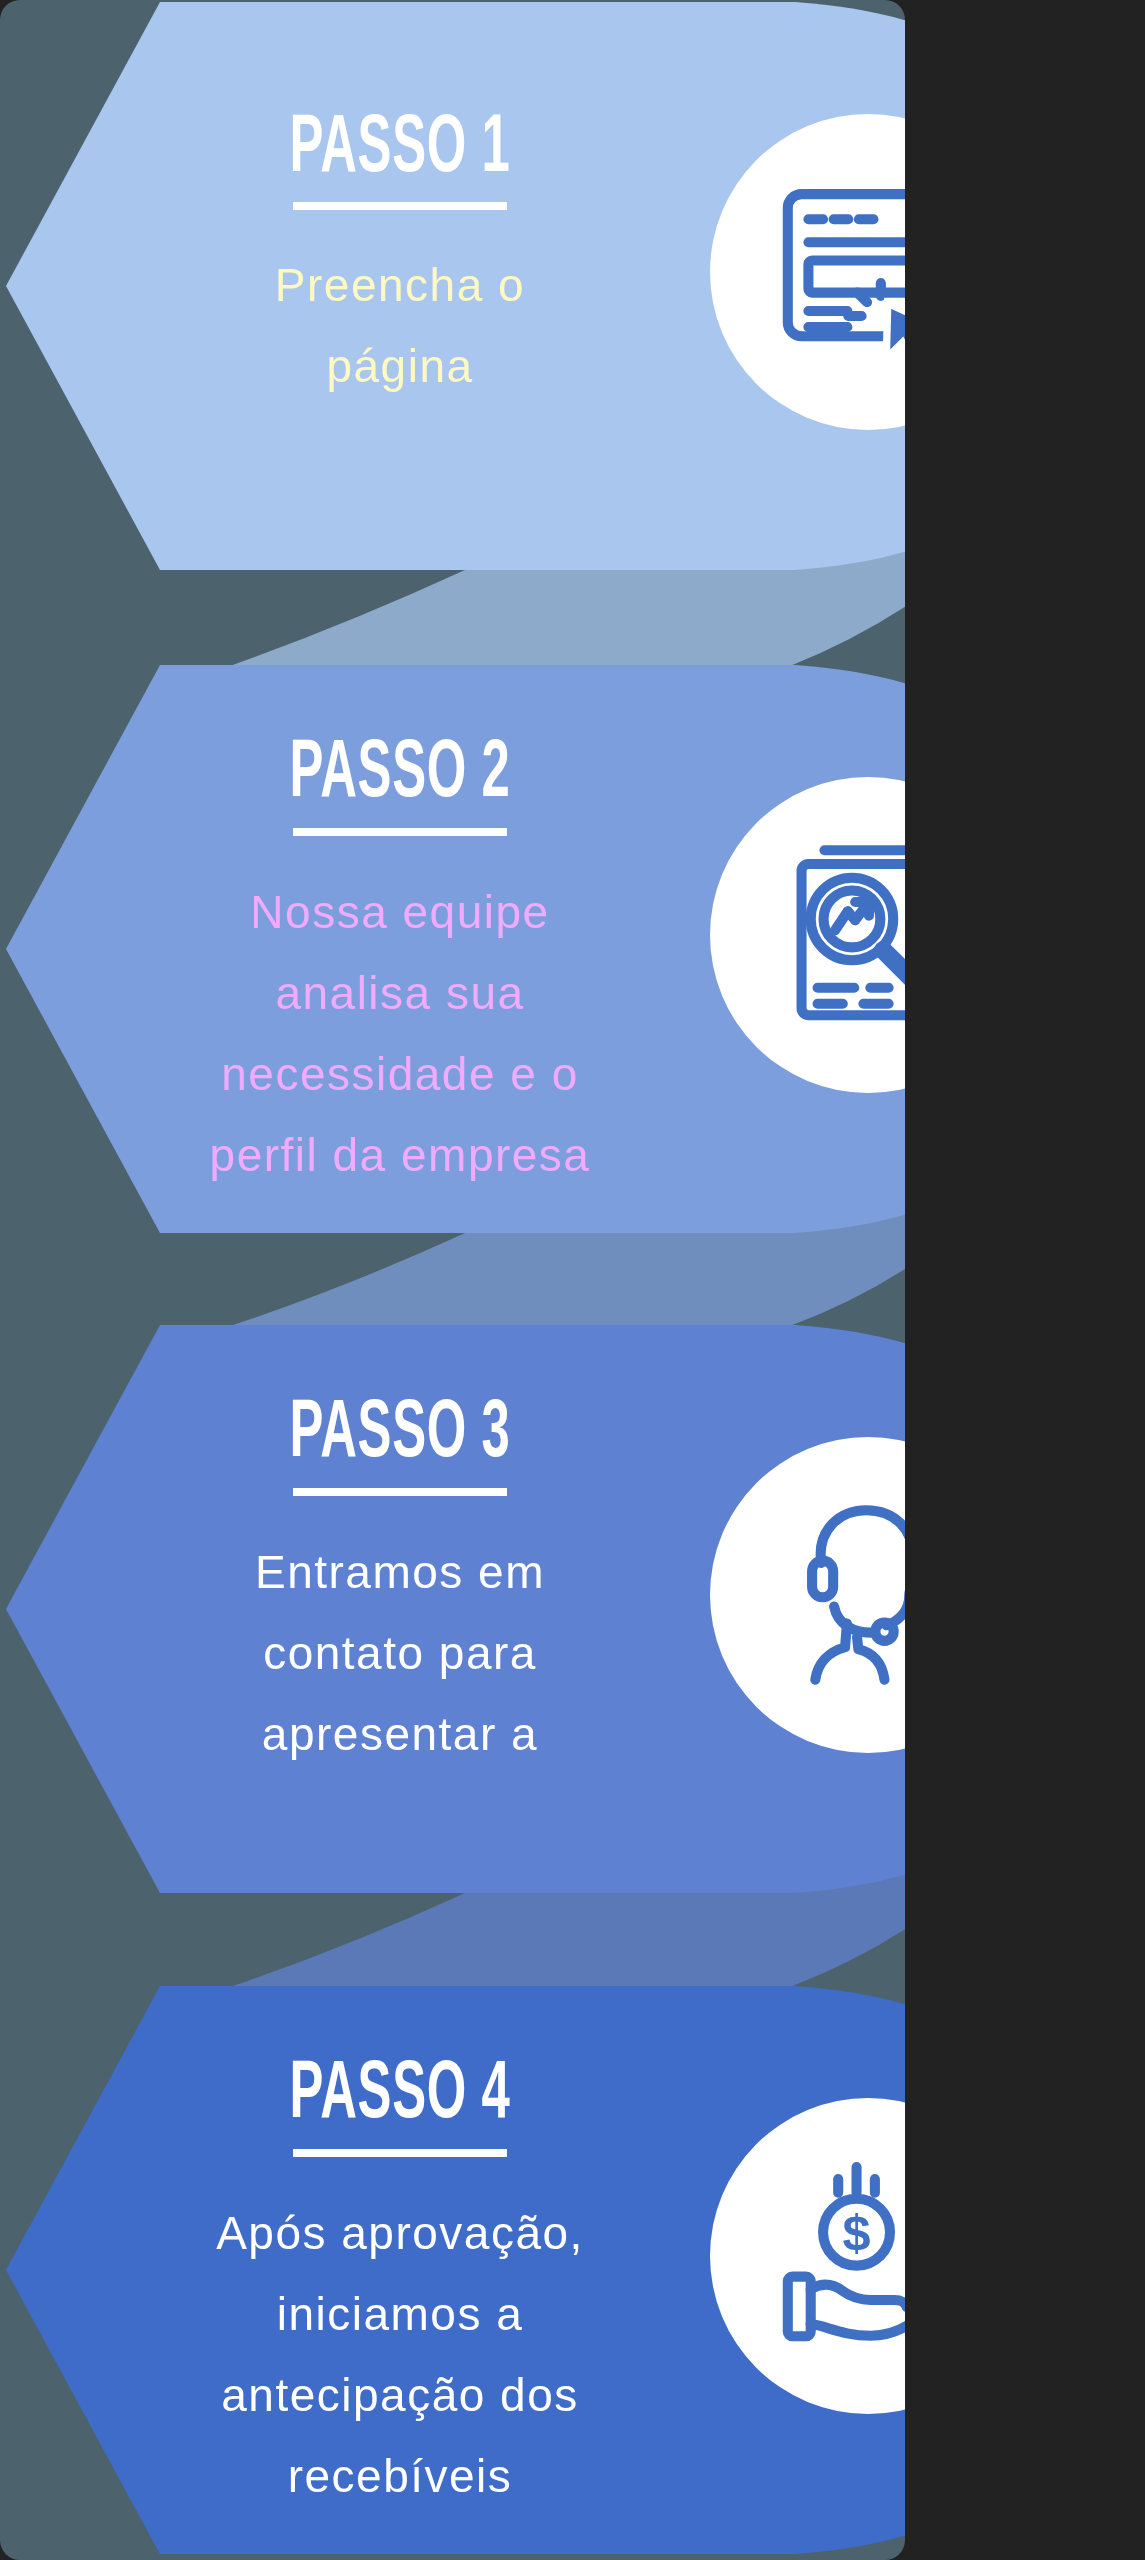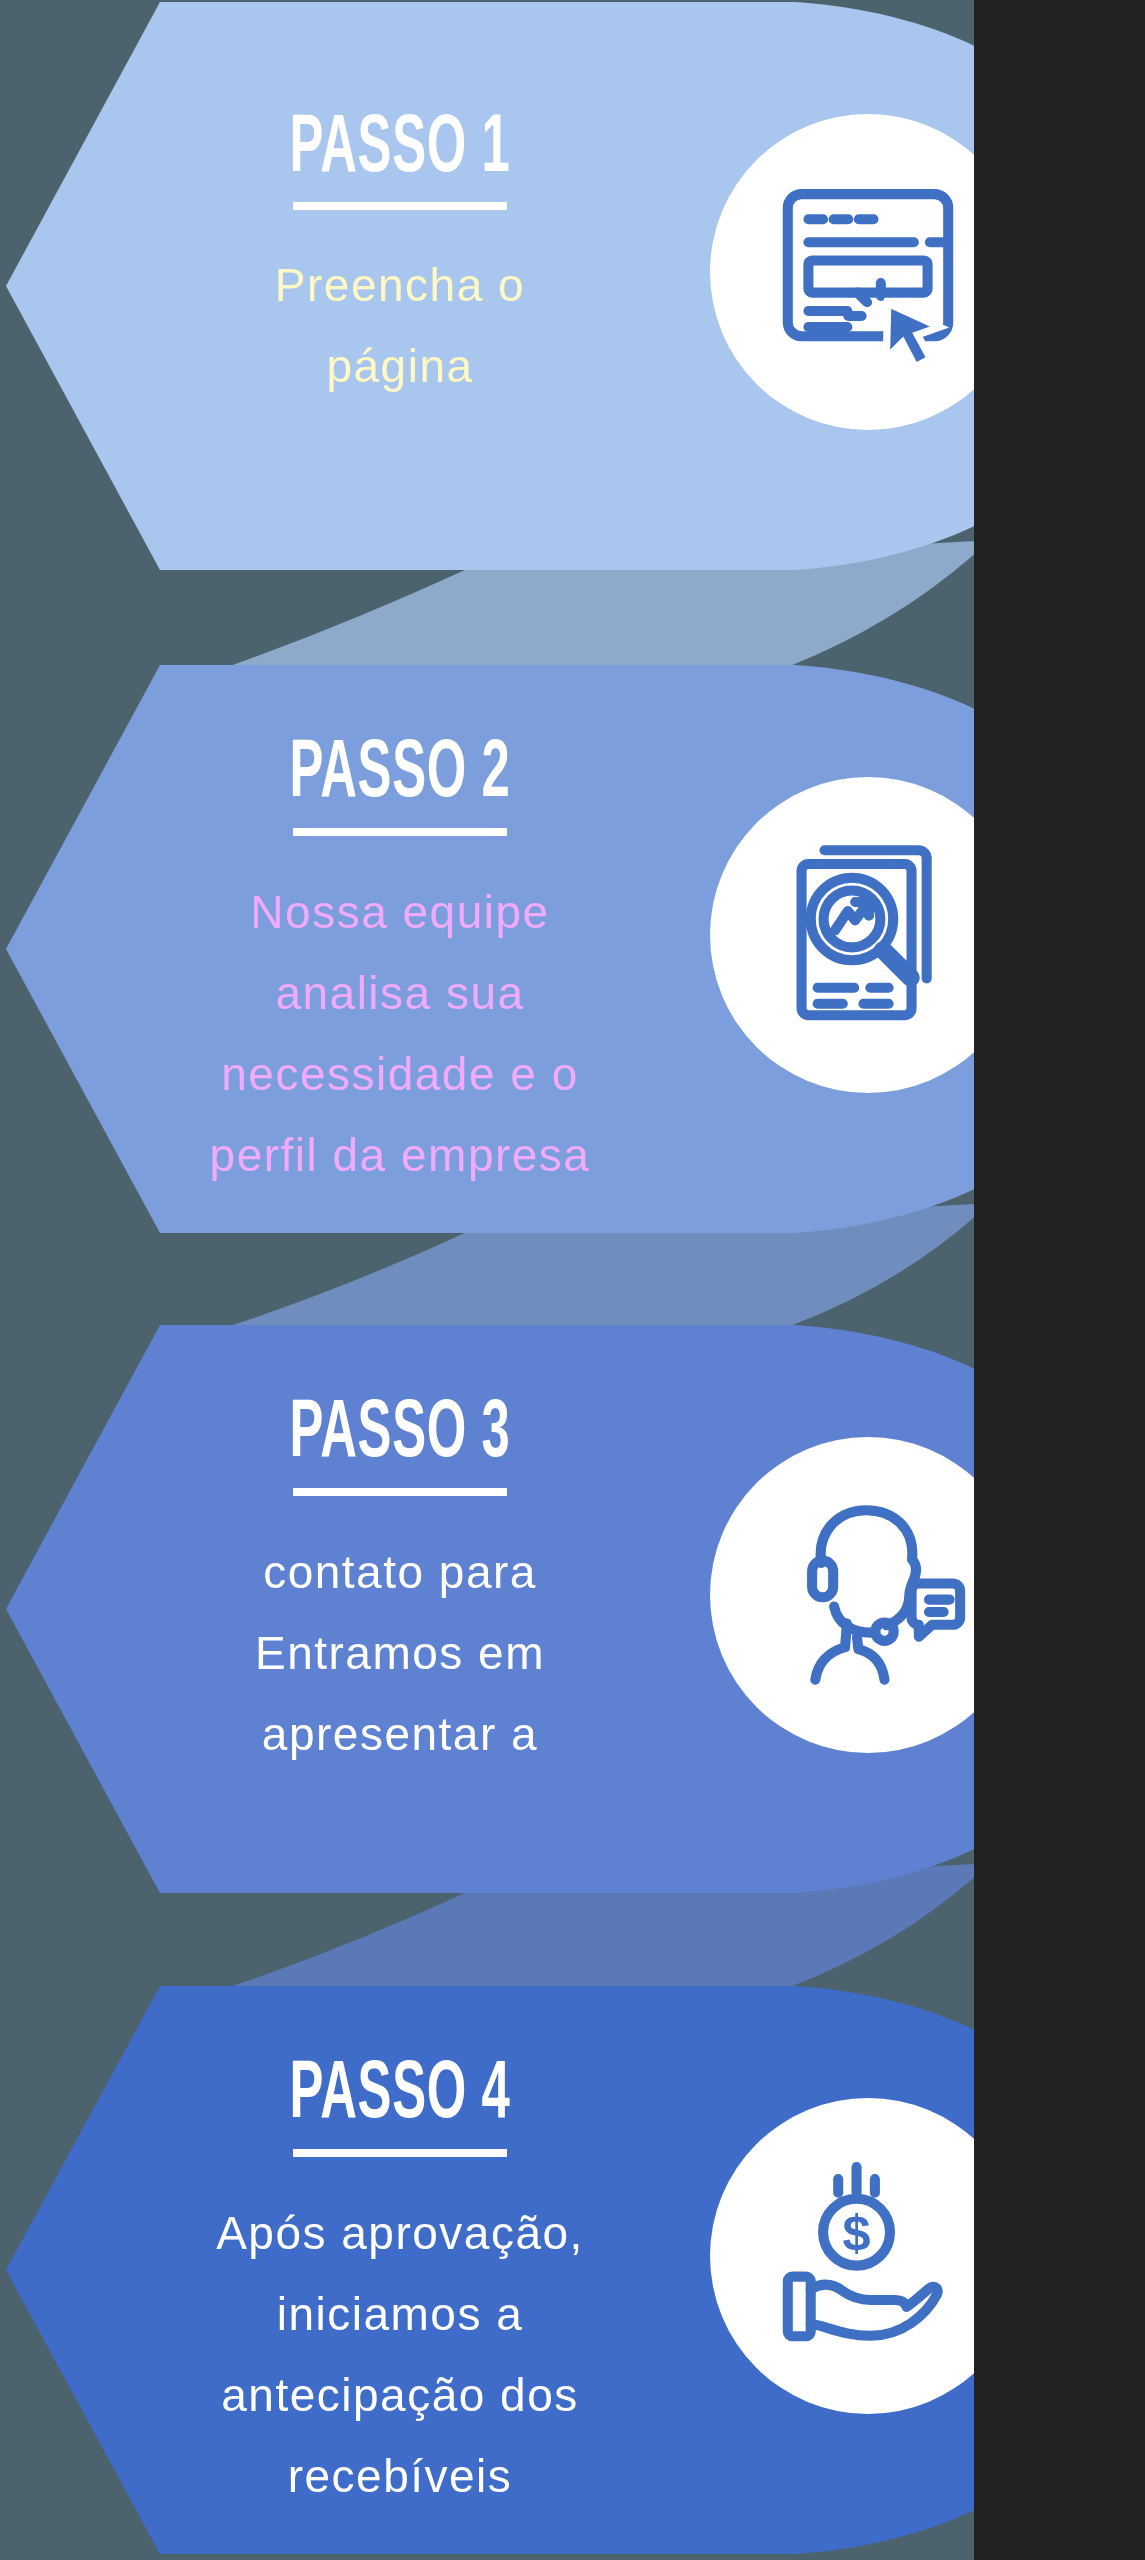--- a/index.html
+++ b/index.html
@@ -1,20 +1,21 @@
 <!DOCTYPE html>
 <html><head>
 <meta charset="utf-8">
 <style>
   html,body{margin:0;padding:0;background:#222;}
   .canvas{
     position:relative;
-    width:974px;height:2560px;
+    width:905px;height:2560px;
     overflow:hidden;
     font-family:"Liberation Sans", sans-serif;
+    border-radius:20px;
   }
   .bg-svg{position:absolute;left:0;top:0;display:block;}
   .step-title{
     position:absolute;left:150px;width:500px;height:80px;
     line-height:80px;text-align:center;
     font-size:82px;font-weight:700;letter-spacing:1px;
     transform:scaleX(0.62);transform-origin:50% 50%;
     white-space:nowrap;
   }
   .step-underline{
@@ -64,22 +65,22 @@
   <div class="step-lines" style="top: 872px; color: #f0abfc;">
     <span class="line">Nossa equipe</span>
     <span class="line">analisa sua</span>
     <span class="line">necessidade e o</span>
     <span class="line">perfil da empresa</span>
   </div>
 
   <div class="step-title" style="top: 1388px; color: rgb(255, 255, 255);">PASSO 3</div>
   <div class="step-underline" style="top: 1488px; background-color: rgb(255, 255, 255);"></div>
   <div class="step-lines" style="top: 1532px; color: rgb(255, 255, 255);">
+    <span class="line">Entramos em</span>
     <span class="line">contato para</span>
-    <span class="line">Entramos em</span>
     <span class="line">apresentar a</span>
   </div>
 
   <div class="step-title" style="top: 2049px; color: rgb(255, 255, 255);">PASSO 4</div>
   <div class="step-underline" style="top: 2149px; background-color: rgb(255, 255, 255);"></div>
   <div class="step-lines" style="top: 2193px; color: #ffffff;">
     <span class="line">Após aprovação,</span>
     <span class="line">iniciamos a</span>
     <span class="line">antecipação dos</span>
     <span class="line">recebíveis</span>

